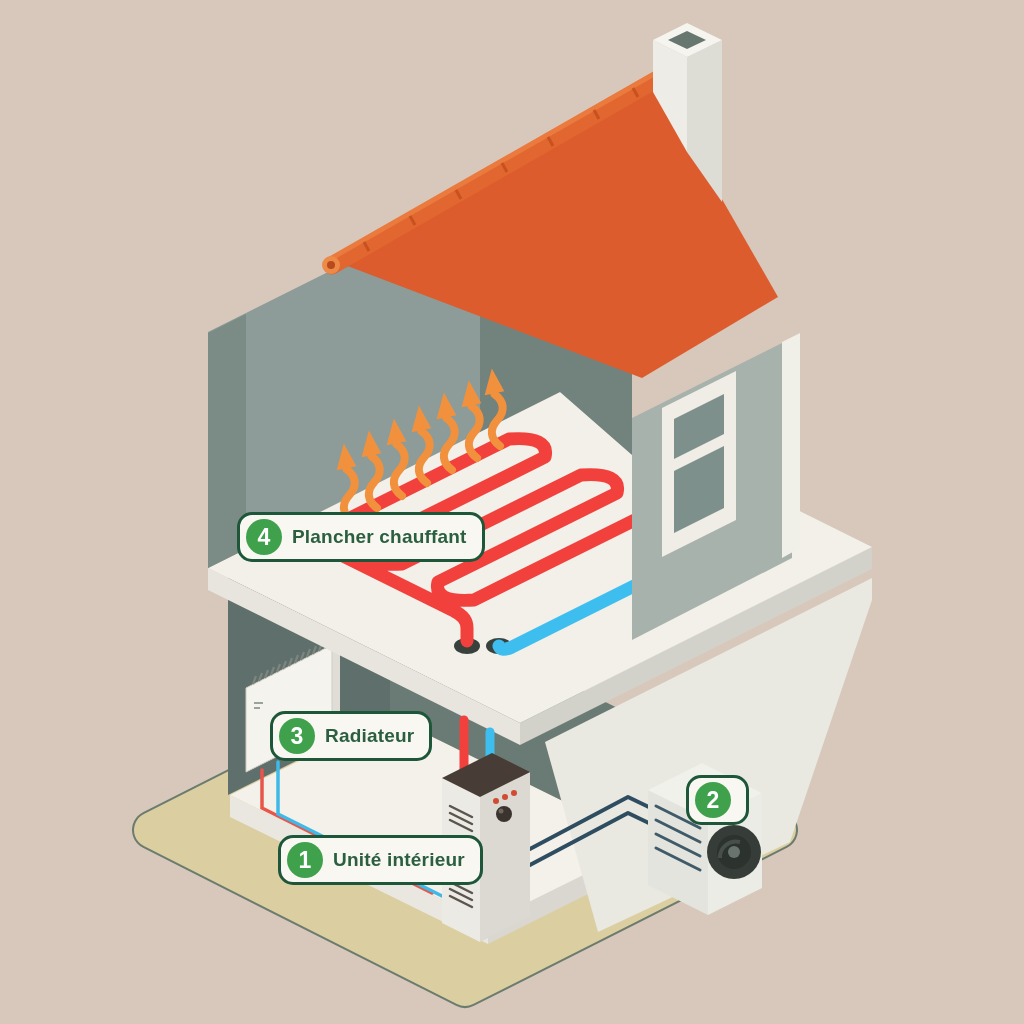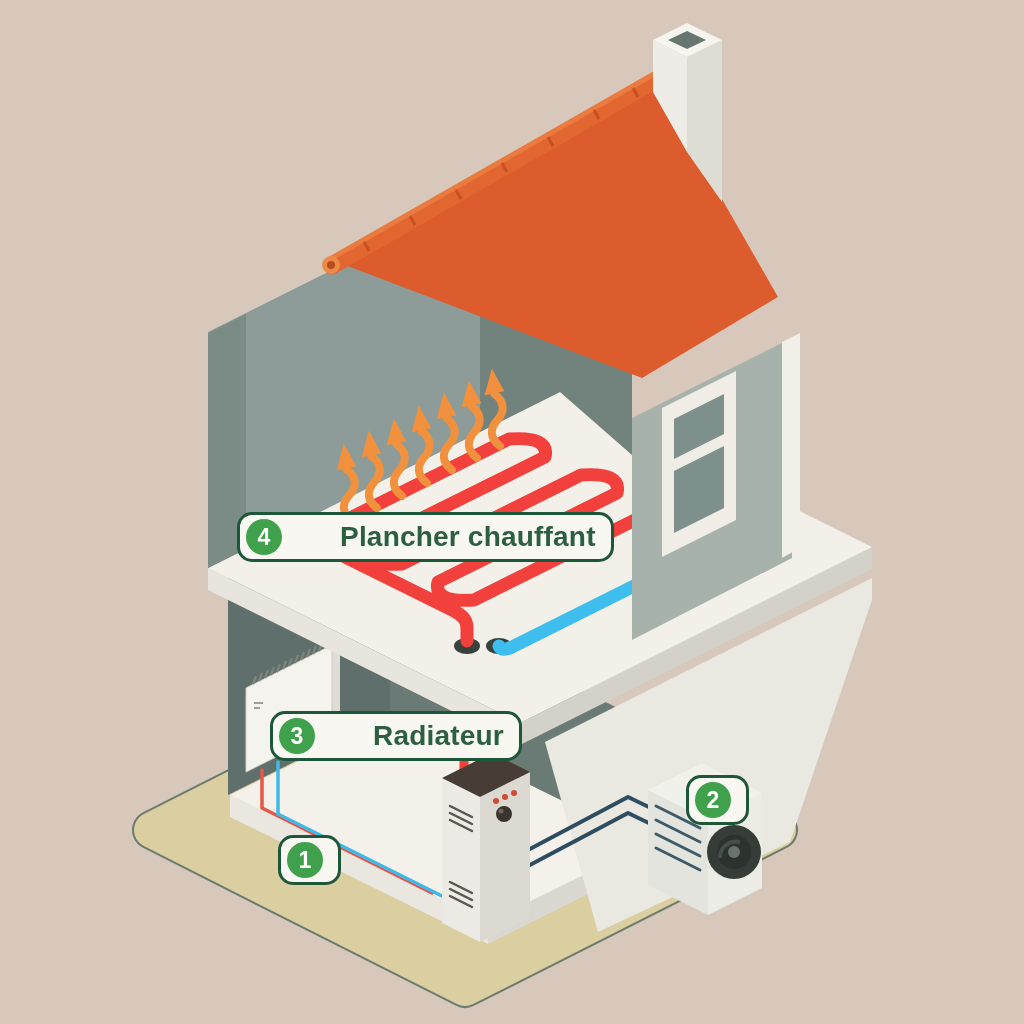--- a/index.html
+++ b/index.html
@@ -23,23 +23,22 @@
   .pill .num{
     width:36px;height:36px;border-radius:50%;
     background:#3FA14B;
     color:#FFFFFF;
     font-weight:bold;font-size:23px;
     display:flex;align-items:center;justify-content:center;
     flex:0 0 auto;
   }
   .pill .txt{
     color:#2C5F40;
-    font-weight:bold;font-size:28px;
+    font-weight:bold;font-size:19px;
     letter-spacing:.2px;
-    margin-left:48px;
   }
 </style>
 </head>
 <body>
 
 <svg id="scene" width="1024" height="1024" viewBox="0 0 1024 1024">
 
   <g>
     <polygon points="465,672 778,830 465,988 152,830" fill="none" stroke="#6B7B6E" stroke-width="40" stroke-linejoin="round"></polygon>
     <polygon points="465,672 778,830 465,988 152,830" fill="#DBCEA1" stroke="#DBCEA1" stroke-width="36" stroke-linejoin="round"></polygon>
@@ -203,17 +202,18 @@
   <span class="txt">Plancher chauffant</span>
 </div>
 
 <div class="pill" style="left:270px;top:711px;">
   <span class="num">3</span>
   <span class="txt">Radiateur</span>
 </div>
 
 <div class="pill" style="left:278px;top:835px;">
   <span class="num">1</span>
+  <span class="txt">Unité intérieur</span>
 </div>
 
 <div class="pill" style="left:686px;top:775px;">
   <span class="num">2</span>
 </div>
 
 </body></html>

